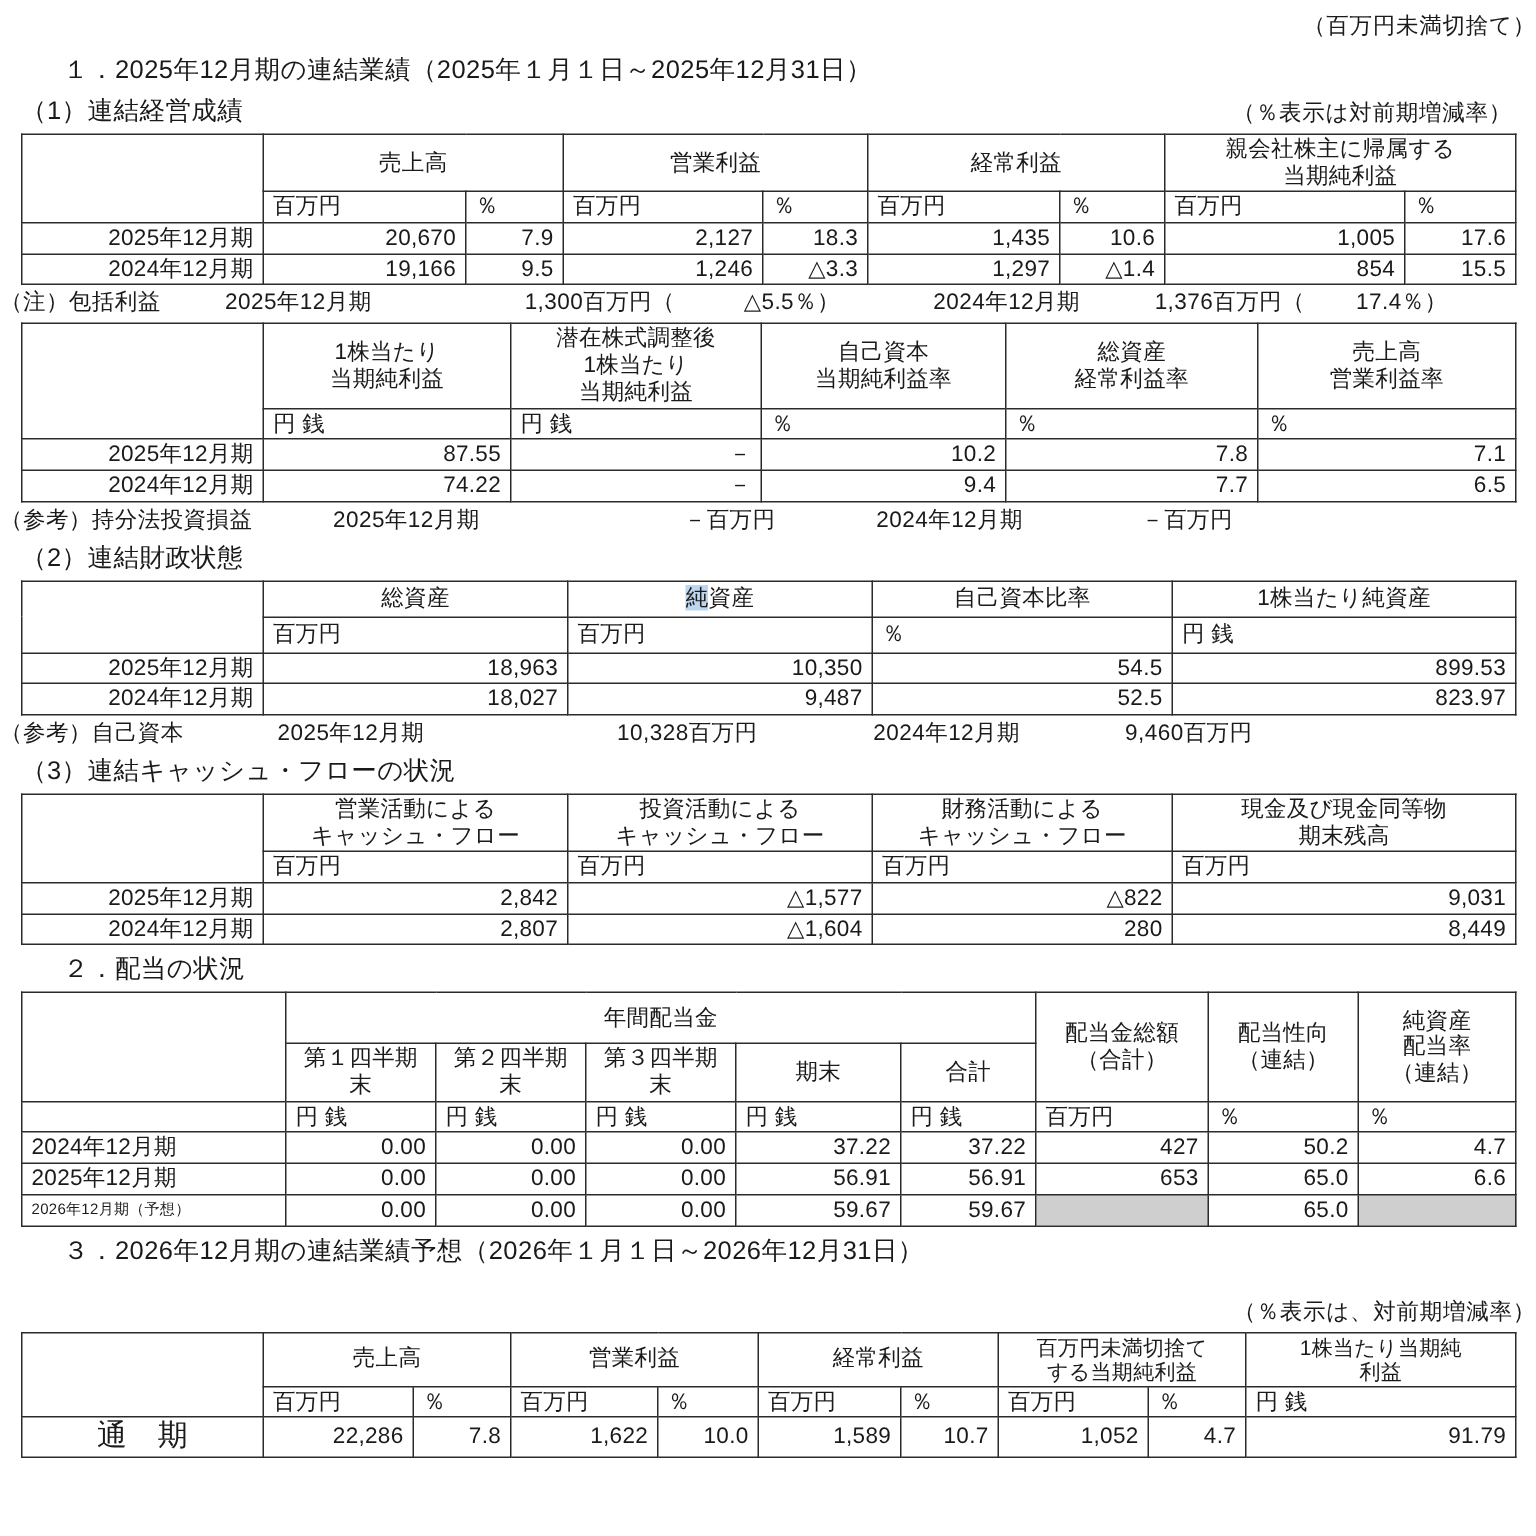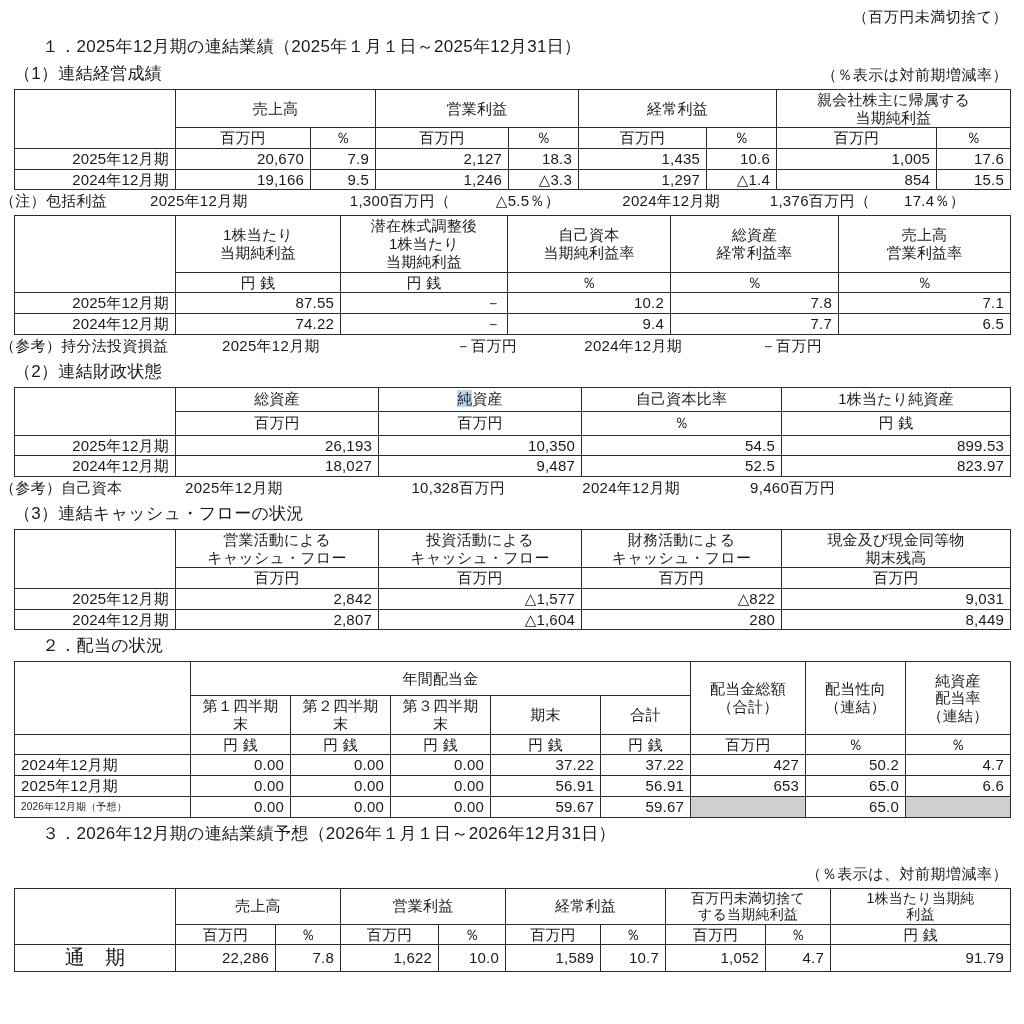--- a/index.html
+++ b/index.html
@@ -9,21 +9,21 @@
     background: #ffffff;
     font-family: "Liberation Sans", "DejaVu Sans", sans-serif;
     color: #1a1a1a;
     overflow: hidden;
   }
   .page { position: relative; width: 1024px; height: 1024px; padding: 0; }
 
   .note-right {
     text-align: right;
     font-size: 15px;
-    padding-right: 16px;
+    padding-right: 0;
     letter-spacing: 0.5px;
   }
   .sec-head {
     font-size: 17px;
     padding-left: 14px;
     letter-spacing: 0.3px;
     white-space: nowrap;
     margin-left: 28px;
   }
   .sub-head {
@@ -54,21 +54,21 @@
   }
   table.fin td, table.fin th {
     border: 1px solid #2b2b2b;
     font-weight: normal;
     font-size: 15px;
     padding: 1px 6px;
     vertical-align: middle;
     line-height: 1.18;
     letter-spacing: 0.2px;
   }
-  .u { text-align: center; font-size: 14px; letter-spacing: 1px; padding-right: 6px; }
+  .u { text-align: left; font-size: 14px; letter-spacing: 1px; padding-right: 6px; }
   .num { text-align: right; font-size: 16px; letter-spacing: 1.2px; padding-right: 6px; font-variant-numeric: tabular-nums; }
   .rowlab { text-align: right; font-size: 16px; padding-right: 10px; letter-spacing: 0.5px; white-space: nowrap; }
   .rowlab-l { text-align: left; font-size: 15px; padding-left: 3px; letter-spacing: 0px; white-space: nowrap; }
   .ctr { text-align: center; }
   .shaded { background: #cfcfcf; }
   .hl { background: #bcd6ef; }
   .tight { line-height: 1.15; }
   .small-hd { font-size: 13px; letter-spacing: 0px; padding: 1px 2px; }
   .sp8 { height: 8px; }
   .sp4 { height: 4px; }
@@ -231,21 +231,21 @@
         <td class="ctr">1株当たり純資産</td>
       </tr>
       <tr>
         <td class="u">百万円</td>
         <td class="u">百万円</td>
         <td class="u">％</td>
         <td class="u">円 銭</td>
       </tr>
       <tr>
         <td class="rowlab">2025年12月期</td>
-        <td class="num">26,193</td>
+        <td class="num">18,963</td>
         <td class="num">10,350</td>
         <td class="num">54.5</td>
         <td class="num">899.53</td>
       </tr>
       <tr>
         <td class="rowlab">2024年12月期</td>
         <td class="num">18,027</td>
         <td class="num">9,487</td>
         <td class="num">52.5</td>
         <td class="num">823.97</td>

